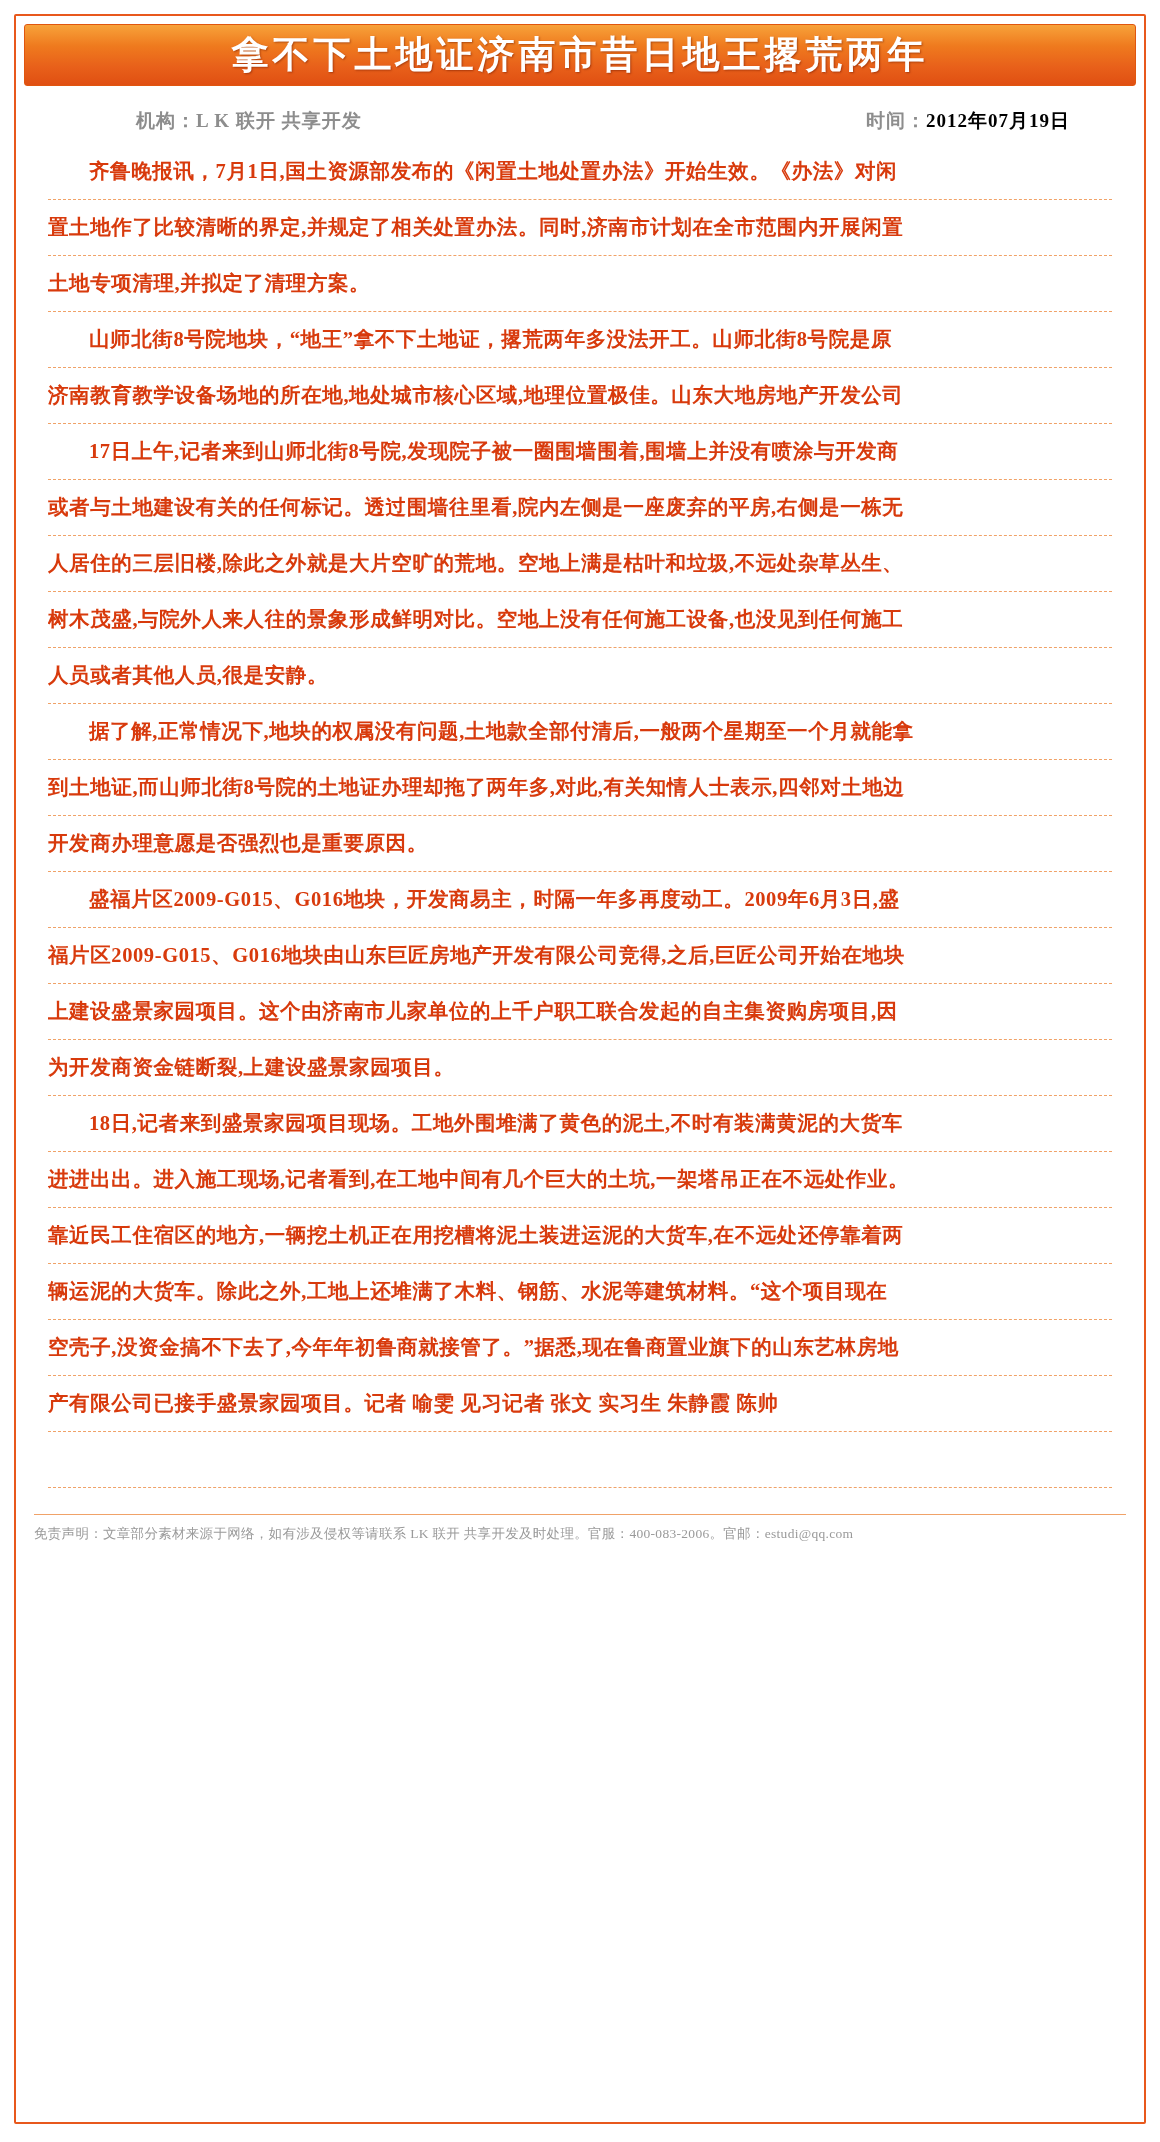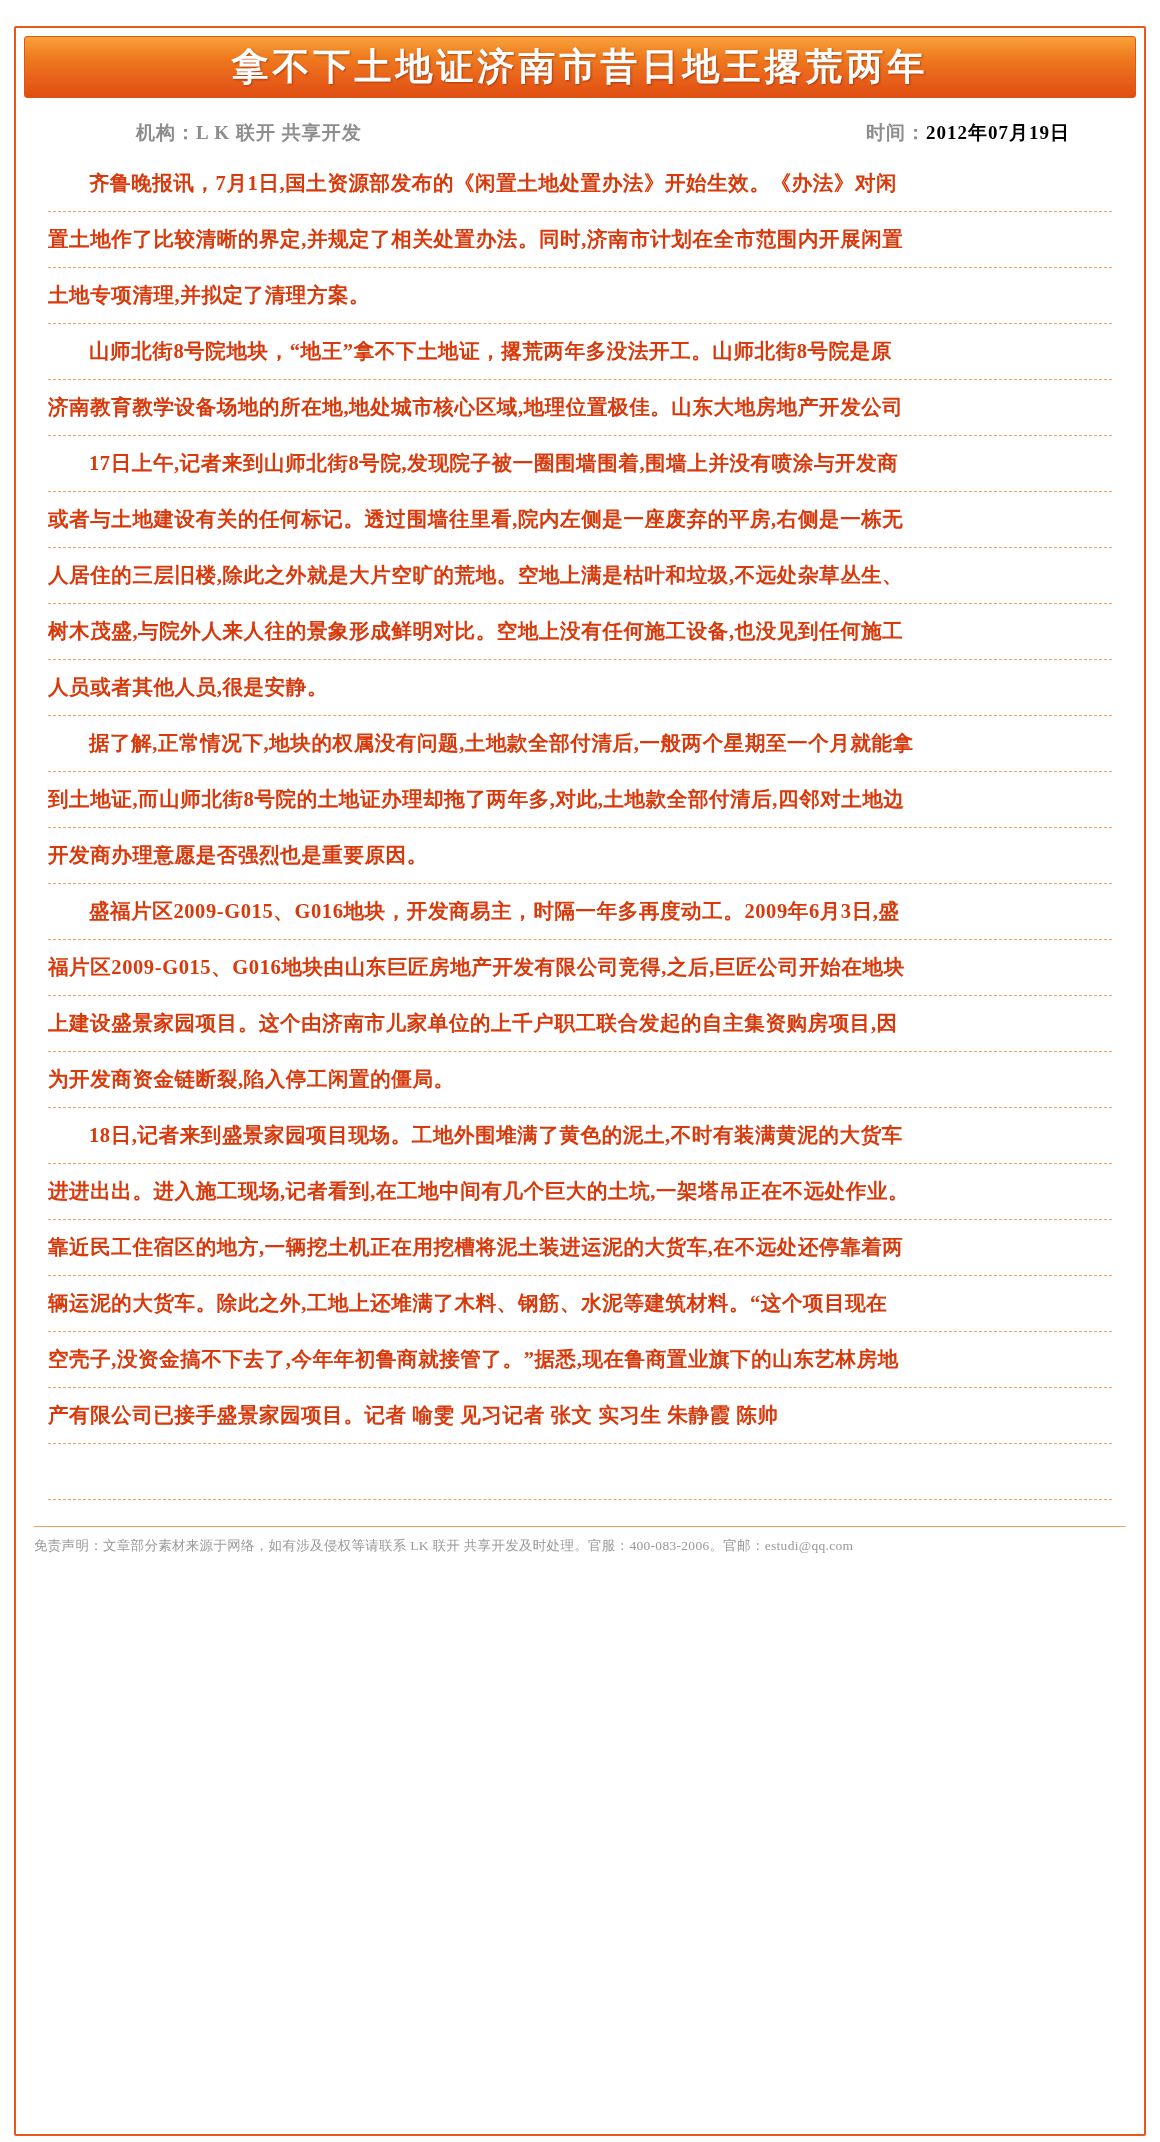--- a/index.html
+++ b/index.html
@@ -6,21 +6,21 @@
   html, body { margin: 0; padding: 0; }
   body {
     width: 1160px;
     min-height: 2142px;
     background: #ffffff;
     font-family: "Liberation Serif", "DejaVu Serif", serif;
   }
   .page {
     width: 1160px;
     min-height: 2142px;
-    padding: 26px 14px 0 14px;
+    padding: 14px 14px 0 14px;
     background: #ffffff;
     position: relative;
   }
   .frame {
     border: 2px solid #e8581c;
     border-radius: 2px;
     min-height: 2110px;
     padding: 0 0 10px 0;
     position: relative;
     background: #fff;
@@ -139,29 +139,29 @@
       <div class="para">
         <span class="line">17日上午,记者来到山师北街8号院,发现院子被一圈围墙围着,围墙上并没有喷涂与开发商</span>
         <span class="line noindent">或者与土地建设有关的任何标记。透过围墙往里看,院内左侧是一座废弃的平房,右侧是一栋无</span>
         <span class="line noindent">人居住的三层旧楼,除此之外就是大片空旷的荒地。空地上满是枯叶和垃圾,不远处杂草丛生、</span>
         <span class="line noindent">树木茂盛,与院外人来人往的景象形成鲜明对比。空地上没有任何施工设备,也没见到任何施工</span>
         <span class="line noindent">人员或者其他人员,很是安静。</span>
       </div>
 
       <div class="para">
         <span class="line">据了解,正常情况下,地块的权属没有问题,土地款全部付清后,一般两个星期至一个月就能拿</span>
-        <span class="line noindent">到土地证,而山师北街8号院的土地证办理却拖了两年多,对此,土地款全部付清后,四邻对土地边</span>
+        <span class="line noindent">到土地证,而山师北街8号院的土地证办理却拖了两年多,对此,有关知情人士表示,四邻对土地边</span>
         <span class="line noindent">开发商办理意愿是否强烈也是重要原因。</span>
       </div>
 
       <div class="para">
         <span class="line">盛福片区2009-G015、G016地块，开发商易主，时隔一年多再度动工。2009年6月3日,盛</span>
         <span class="line noindent">福片区2009-G015、G016地块由山东巨匠房地产开发有限公司竞得,之后,巨匠公司开始在地块</span>
         <span class="line noindent">上建设盛景家园项目。这个由济南市儿家单位的上千户职工联合发起的自主集资购房项目,因</span>
-        <span class="line noindent">为开发商资金链断裂,陷入停工闲置的僵局。</span>
+        <span class="line noindent">为开发商资金链断裂,上建设盛景家园项目。</span>
       </div>
 
       <div class="para">
         <span class="line">18日,记者来到盛景家园项目现场。工地外围堆满了黄色的泥土,不时有装满黄泥的大货车</span>
         <span class="line noindent">进进出出。进入施工现场,记者看到,在工地中间有几个巨大的土坑,一架塔吊正在不远处作业。</span>
         <span class="line noindent">靠近民工住宿区的地方,一辆挖土机正在用挖槽将泥土装进运泥的大货车,在不远处还停靠着两</span>
         <span class="line noindent">辆运泥的大货车。除此之外,工地上还堆满了木料、钢筋、水泥等建筑材料。“这个项目现在</span>
         <span class="line noindent">空壳子,没资金搞不下去了,今年年初鲁商就接管了。”据悉,现在鲁商置业旗下的山东艺林房地</span>
         <span class="line noindent">产有限公司已接手盛景家园项目。记者  喻雯  见习记者  张文  实习生  朱静霞  陈帅</span>
         <span class="line noindent"></span>

